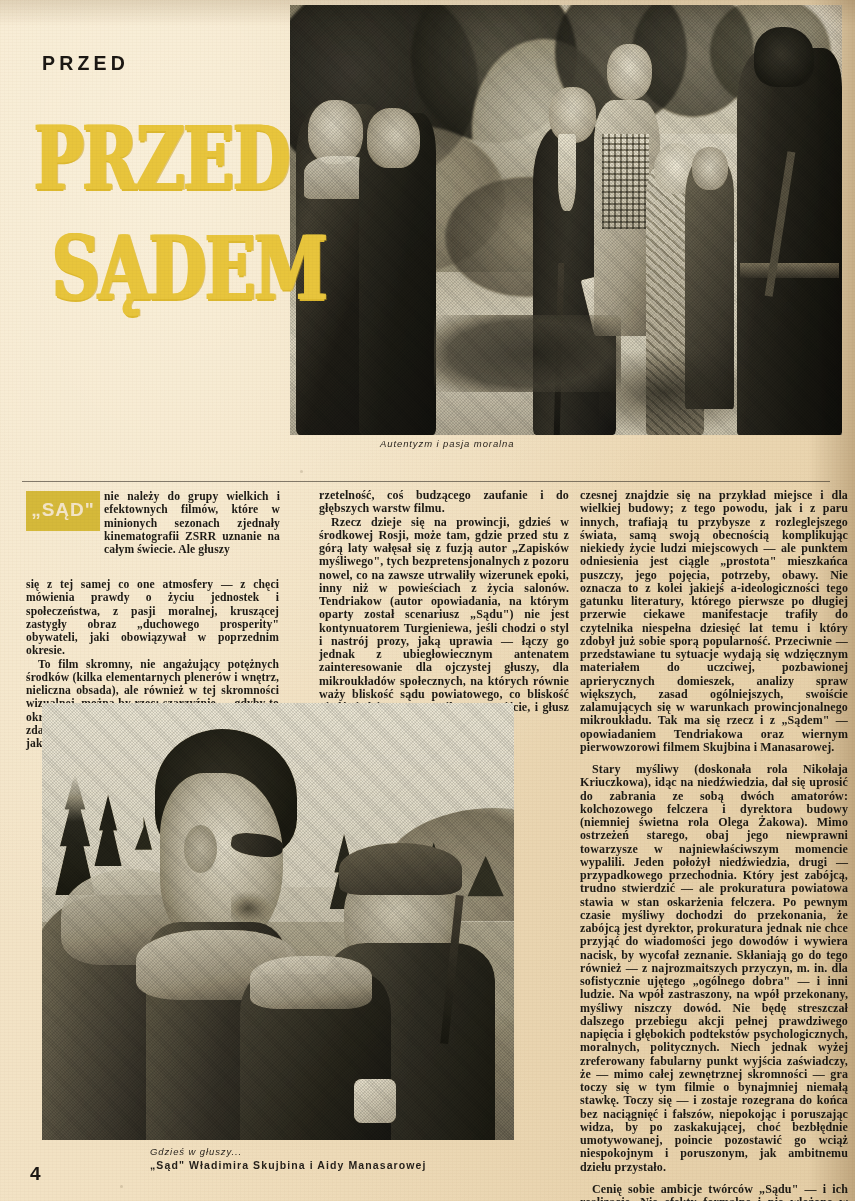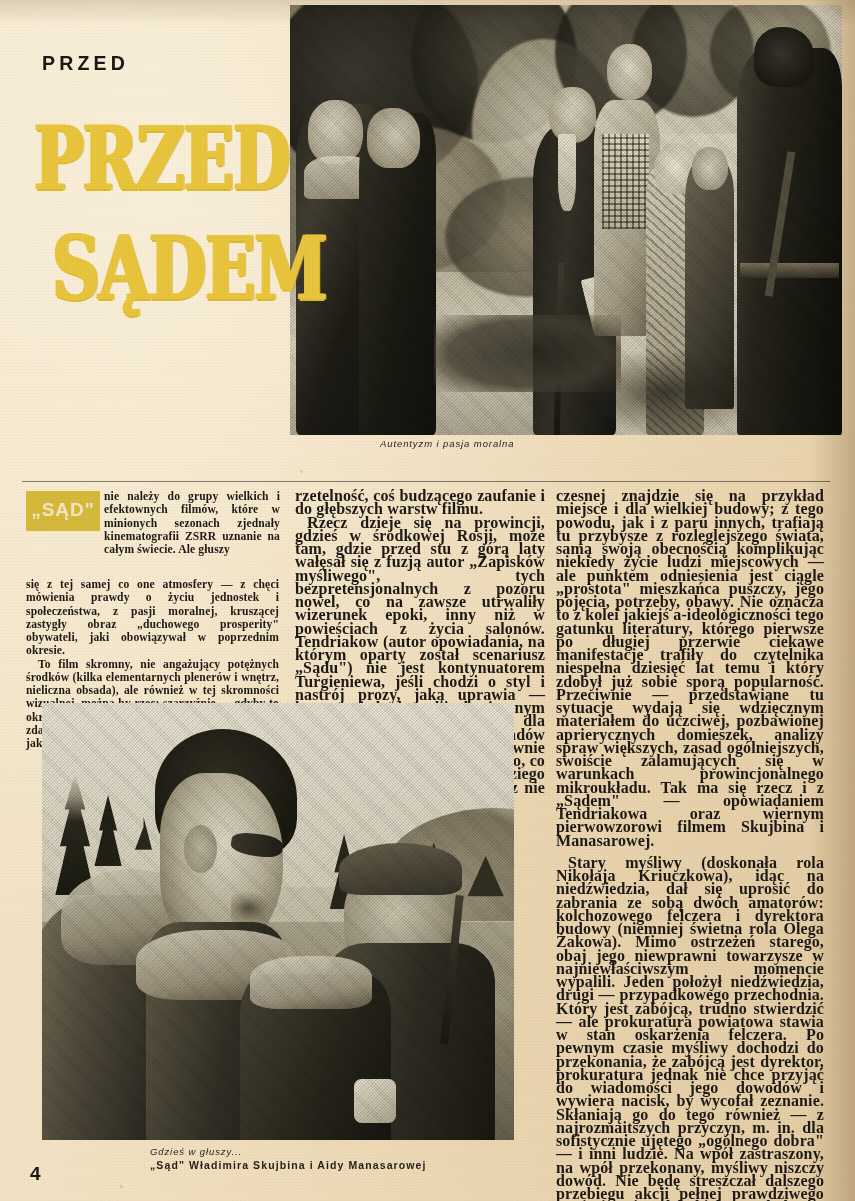--- a/index.html
+++ b/index.html
@@ -112,27 +112,28 @@
   #cap2{left:150px;top:1146px;width:390px;}
 
   
   .rule{position:absolute;background:#3a332a;opacity:.62;height:1px;}
   #rule-top{left:22px;top:481px;width:808px;}
 
   
   .col{
     position:absolute;
     font-family:"Liberation Serif",serif;
-    font-size:16px;
+    font-size:12px;
     line-height:13.25px;
     color:#1d1a15;
     text-align:justify;
     text-justify:inter-word;
     font-weight:bold;
     letter-spacing:.12px;
+    margin-left:24px;
     -webkit-font-smoothing:none;
   }
   .col p{margin:0 0 0 0;text-indent:12px;}
   .col p.noind{text-indent:0;}
   #col2{left:295px;top:489px;width:250px;}
   #col3{left:556px;top:489px;width:268px;}
   #col3 p{margin-bottom:9px;}
   #col3 p:last-child{margin-bottom:0;}
   #col2 p{margin-bottom:0;}
 

